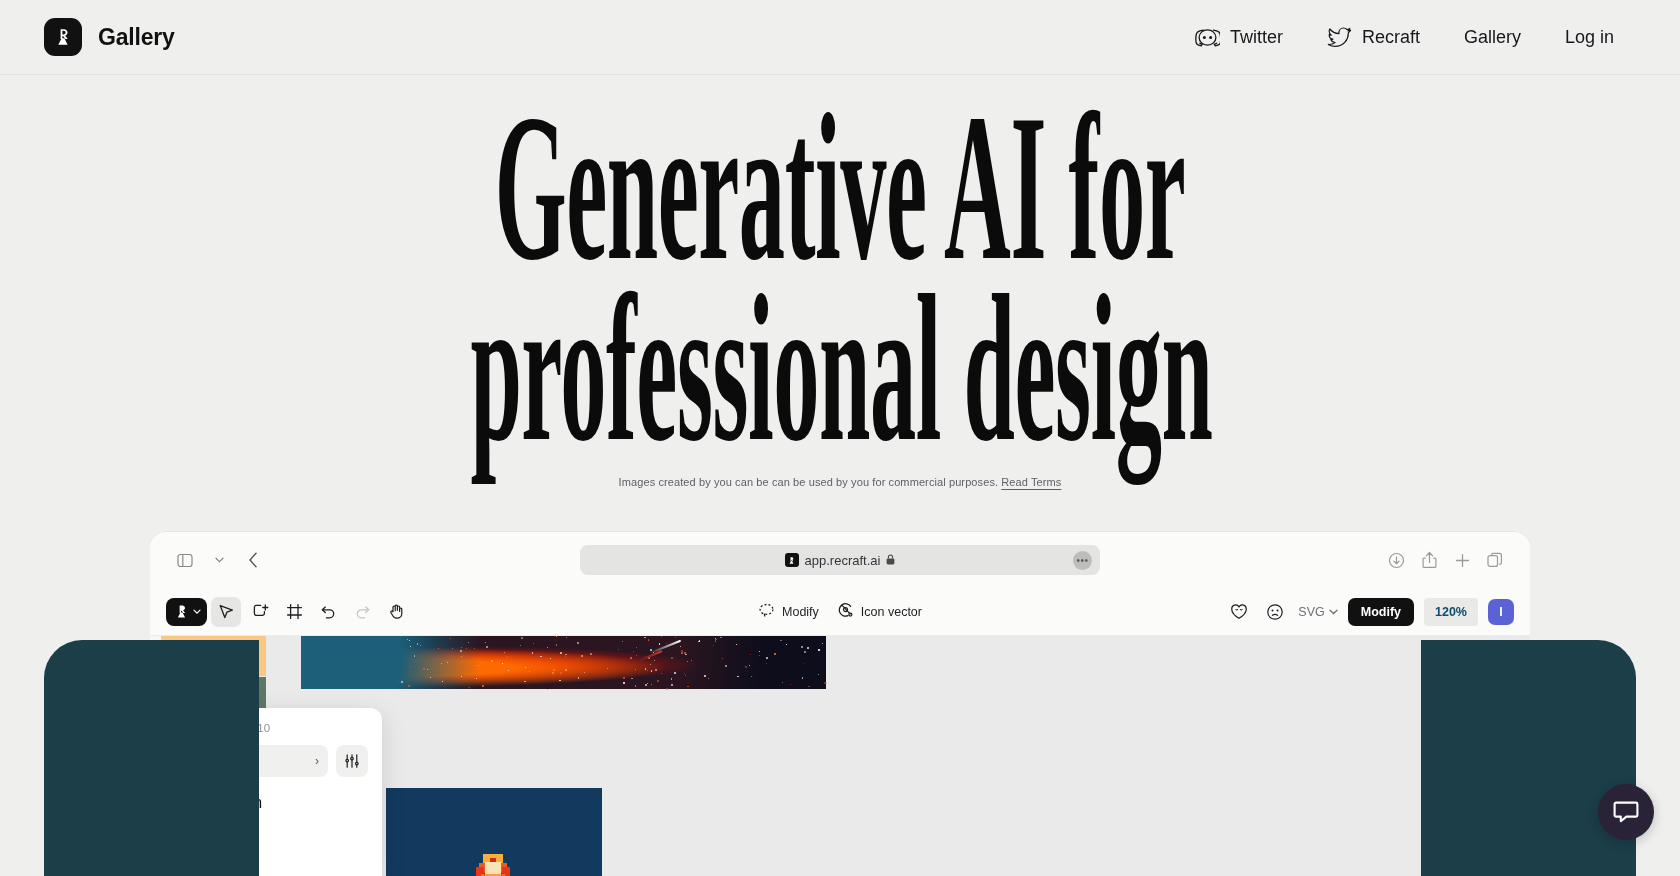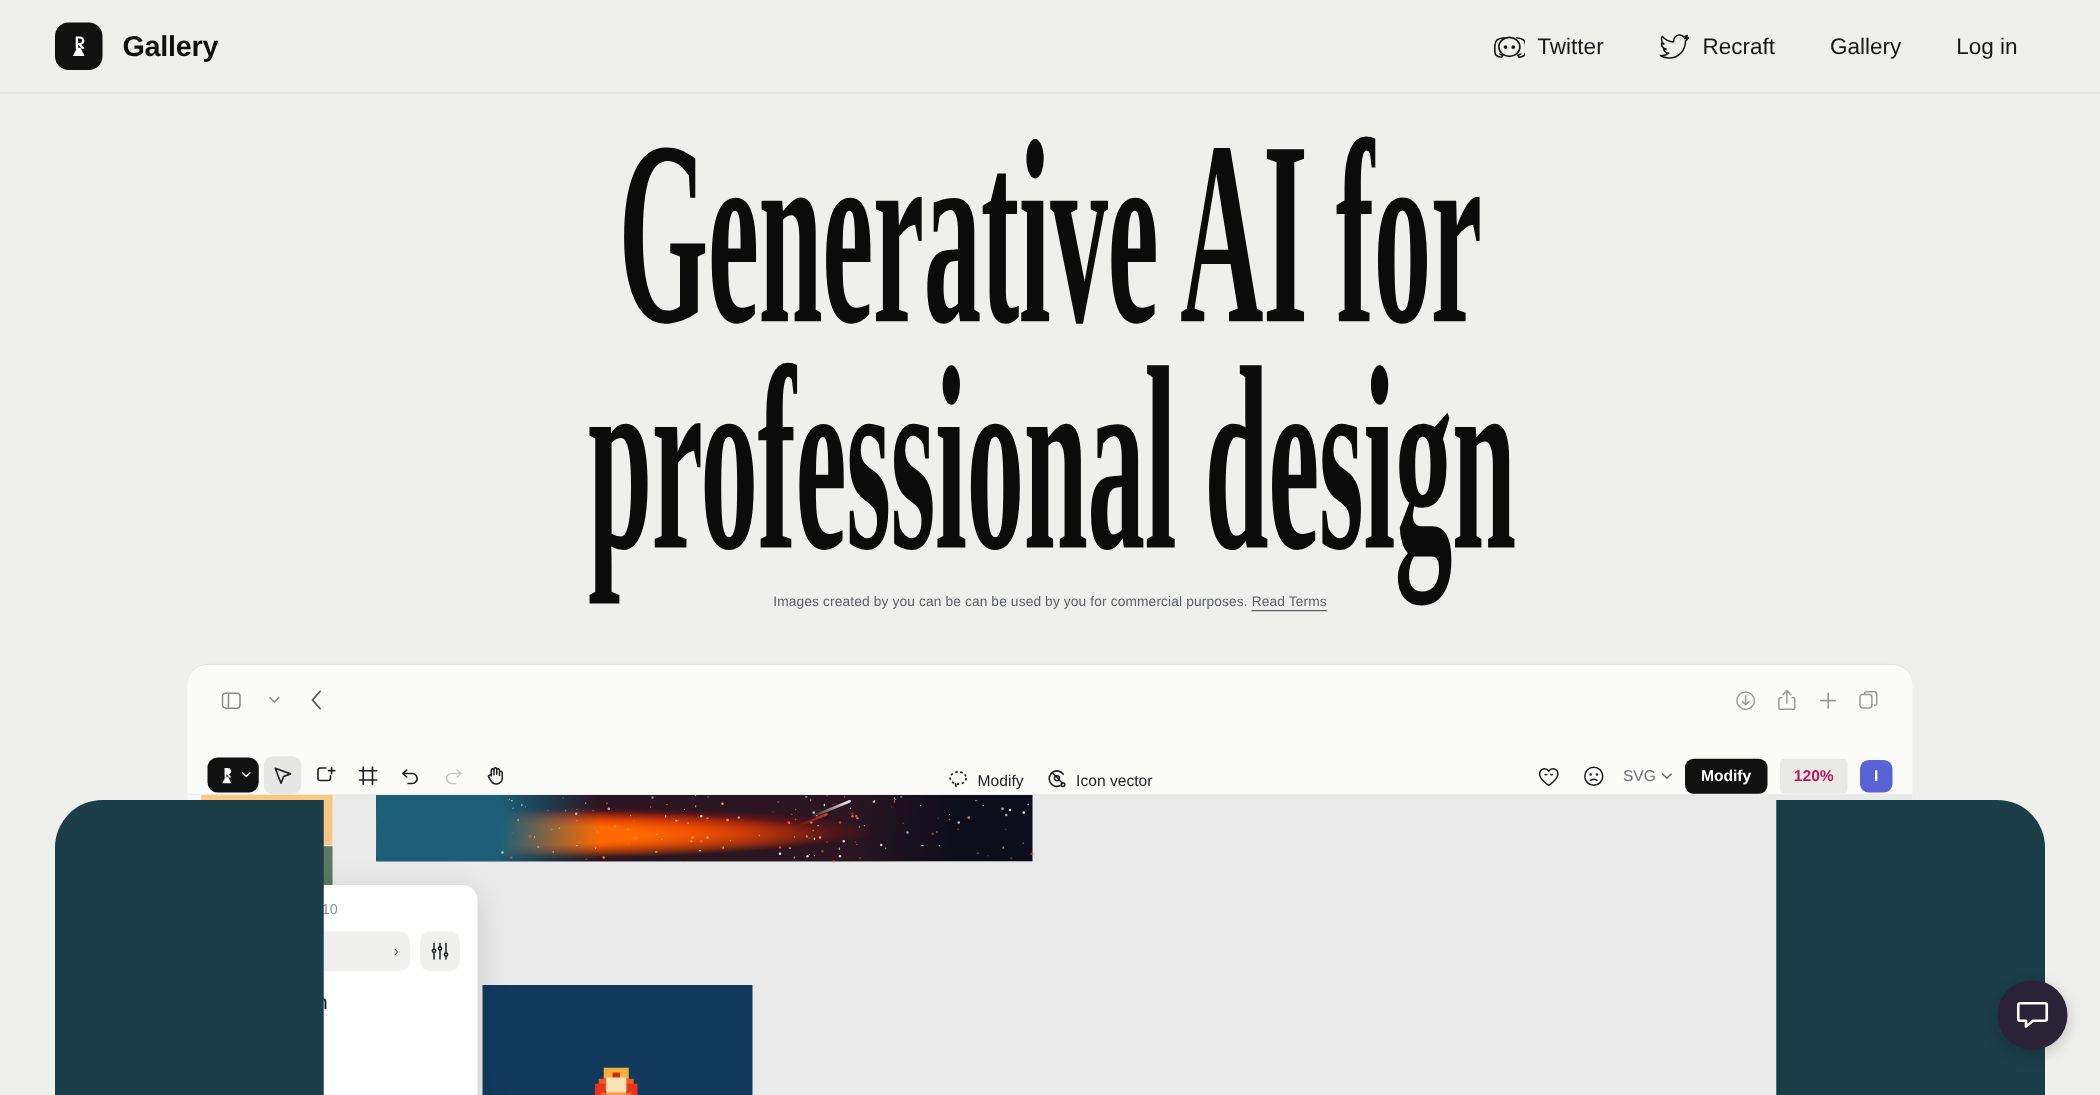--- a/index.html
+++ b/index.html
@@ -96,21 +96,21 @@
   .urlbar .dots {
     position:absolute; right:8px; width:19px; height:19px; border-radius:50%;
     background:#bdbdbc; color:#5c5c5c; font-size:10px;
     display:flex; align-items:center; justify-content:center; letter-spacing:.5px;
   }
   .bb-right { margin-left:auto; display:flex; align-items:center; gap:3px; }
 
   
   .apptoolbar {
     height:48px; background:#fbfbfa;
-    display:flex; align-items:flex-end; padding:0 16px; position:relative;
+    display:flex; align-items:center; padding:0 16px; position:relative;
     border-bottom:1px solid #ededec;
   }
   .tb-left { display:flex; align-items:center; gap:4px; }
   .tb-logo {
     height:28px; padding:0 6px 0 7px; border-radius:8px; background:#111;
     display:flex; align-items:center; gap:3px; cursor:pointer;
   }
   .tb-btn {
     width:30px; height:30px; border-radius:7px;
     display:flex; align-items:center; justify-content:center;
@@ -134,21 +134,21 @@
   }
   .fmt-select {
     display:flex; align-items:center; gap:4px;
     font-size:12.5px; color:#6e7075; cursor:pointer; font-weight:500;
   }
   .export-btn {
     background:#111; color:#fff; font-size:12.5px; font-weight:700;
     padding:7px 13px; border-radius:7px; border:none; cursor:pointer;
   }
   .zoom-chip {
-    background:#e9e9e8; color:#be185d; font-size:12.5px; font-weight:700;
+    background:#e9e9e8; color:#0c4a6e; font-size:12.5px; font-weight:700;
     padding:7px 11px; border-radius:4px; cursor:pointer;
   }
   .avatar {
     width:26px; height:26px; border-radius:7px; background:#5b62d6;
     color:#fff; font-size:12.5px; font-weight:600;
     display:flex; align-items:center; justify-content:center; cursor:pointer;
   }
 
   
   .canvas { position:relative; height:240px; background:#eaeaea; overflow:hidden; }
@@ -286,20 +286,36 @@
               <path d="M1 1.2 4.5 4.6 8 1.2" stroke="#8a8a8a" stroke-width="1.2" stroke-linecap="round"></path>
             </svg>
         </div>
         <div class="bb-icon">
           <svg width="10" height="16" viewBox="0 0 10 16" fill="none">
               <path d="M8 1.2 2 8l6 6.8" stroke="#5a5a5a" stroke-width="1.5" stroke-linecap="round" stroke-linejoin="round"></path>
             </svg>
         </div>
       </div>
 
+      <div class="urlbar">
+        <span class="fav">
+          <svg width="9" height="9" viewBox="0 0 22 22">
+              <path d="M11.8 3.2c2.2 0 3.7 1.4 3.7 3.3 0 1.6-1 2.7-2.4 3.1l2.6 3.4h-2.3L11 9.9h-.6v3.1H8.6V3.2h3.2z" fill="#fff"></path>
+              <path d="M9.6 12.2 6.3 18.8h9.3l-3.2-6.6H9.6z" fill="#fff"></path>
+            </svg>
+        </span>
+        <span>app.recraft.ai</span>
+        <span>
+          <svg width="9" height="11" viewBox="0 0 9 11" fill="none">
+            <rect x="0.6" y="4.4" width="7.8" height="6" rx="1.4" fill="#4a4a4a"></rect>
+            <path d="M2.4 4.4V3.1a2.1 2.1 0 0 1 4.2 0v1.3" stroke="#4a4a4a" stroke-width="1.1"></path>
+          </svg>
+        </span>
+        <span class="dots">•••</span>
+      </div>
 
       <div class="bb-right">
         <div class="bb-icon">
           <svg width="17" height="17" viewBox="0 0 17 17" fill="none">
             <circle cx="8.5" cy="8.5" r="7" stroke="#9a9a9a" stroke-width="1.2"></circle>
             <path d="M8.5 4.8v7m0 0L5.9 9.2m2.6 2.6 2.6-2.6" stroke="#9a9a9a" stroke-width="1.2" stroke-linecap="round"></path>
           </svg>
         </div>
         <div class="bb-icon">
           <svg width="15" height="18" viewBox="0 0 15 18" fill="none">

